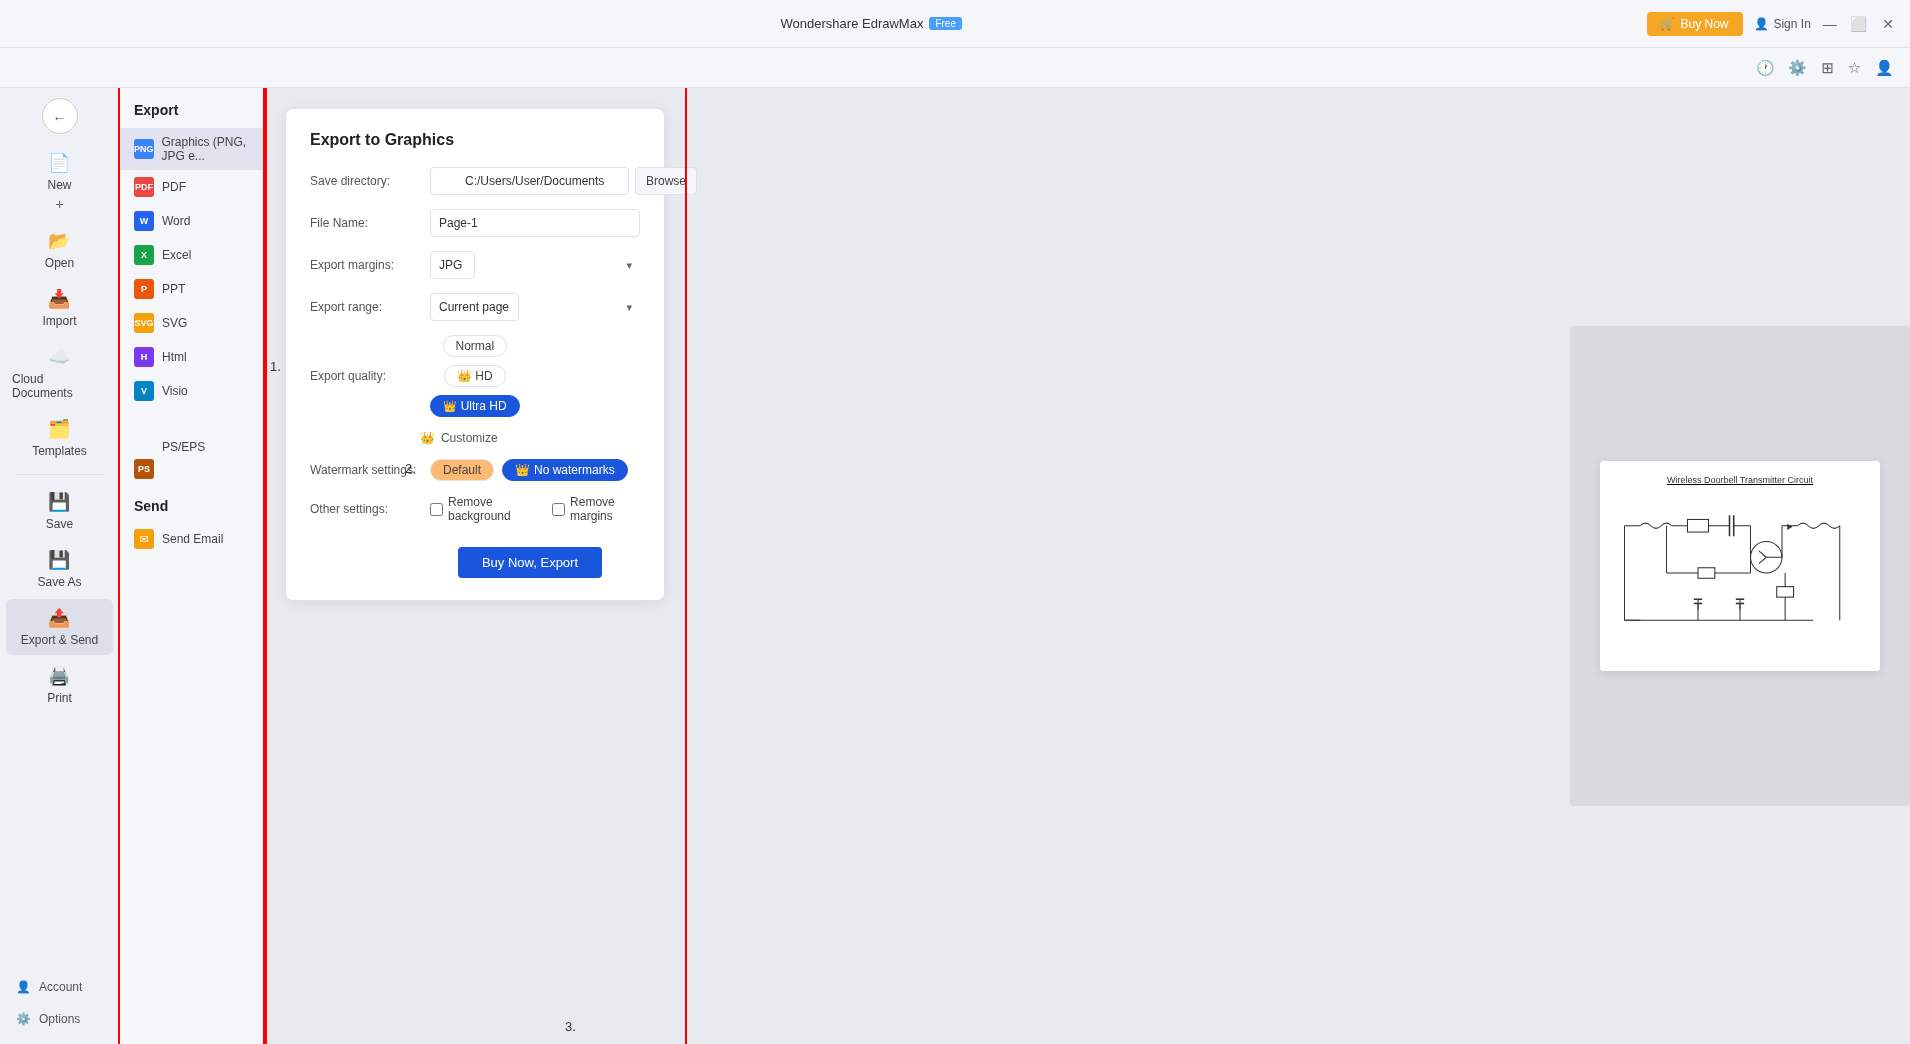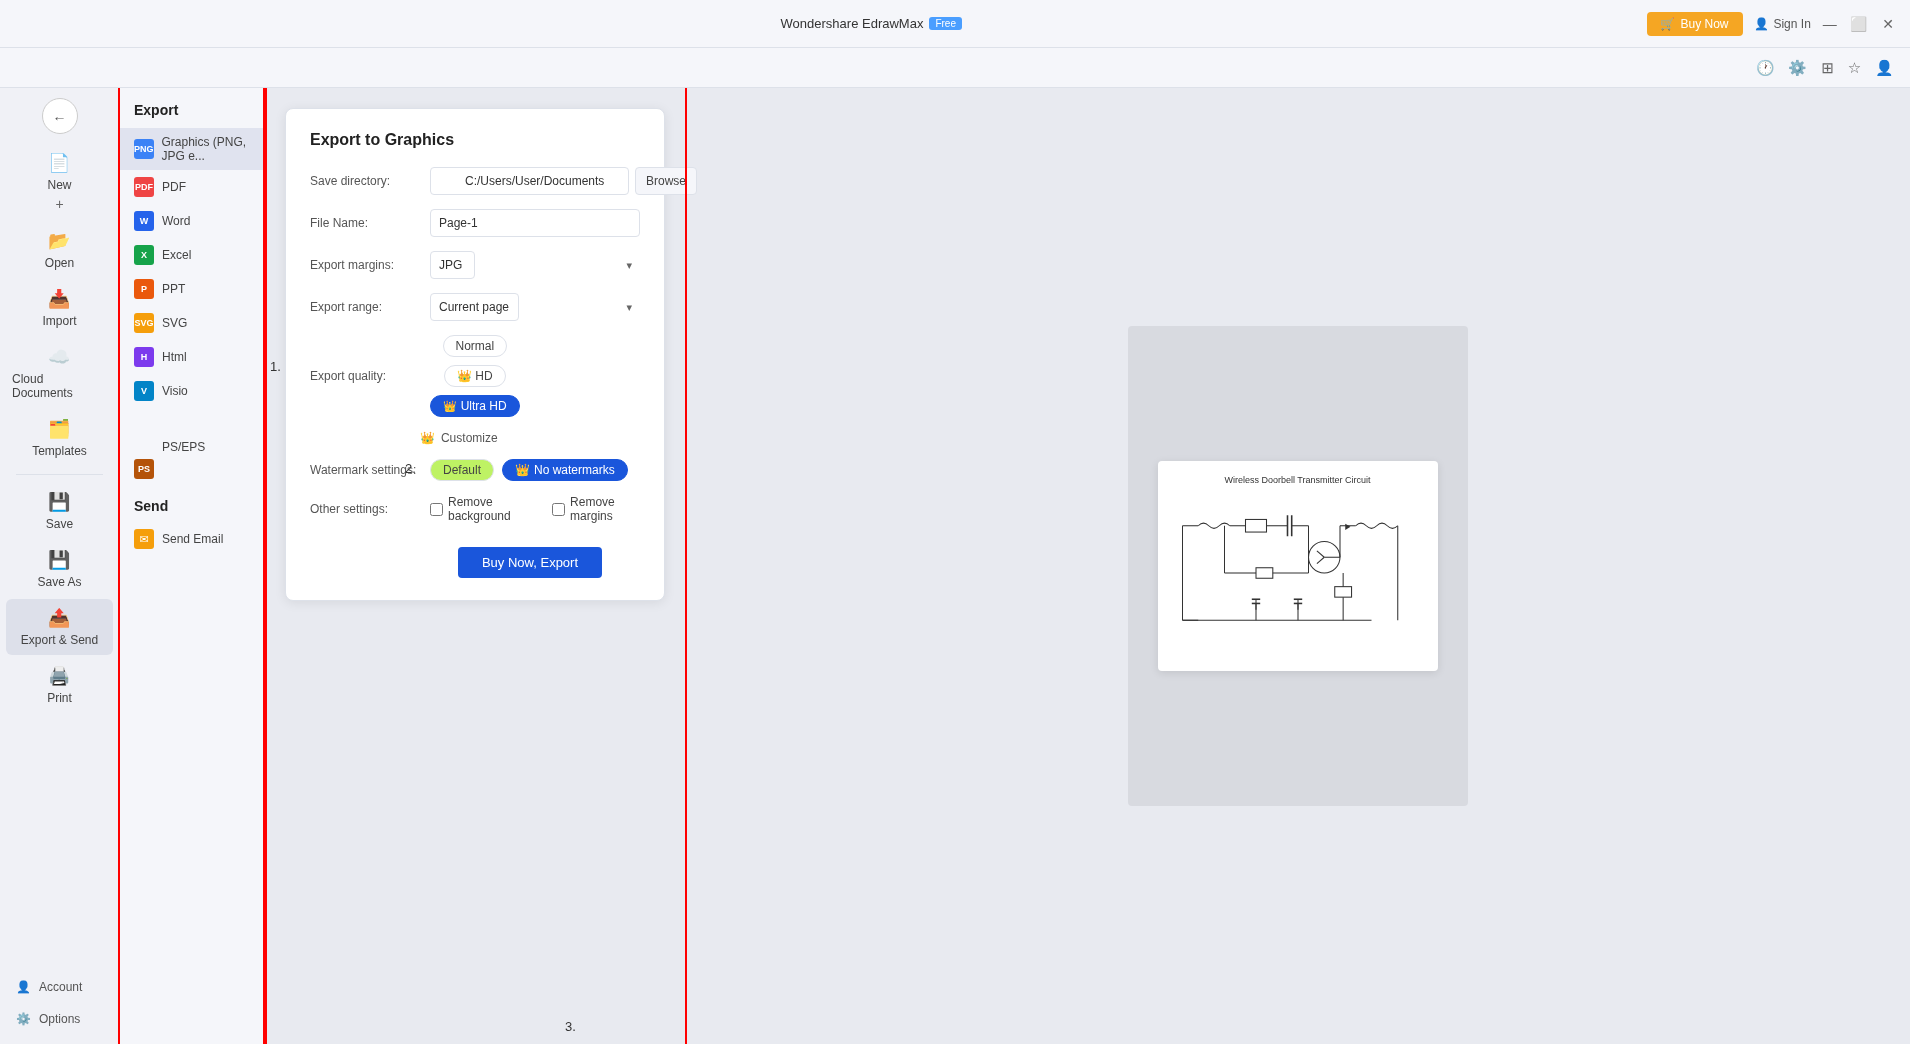--- a/index.html
+++ b/index.html
@@ -339,21 +339,21 @@
       display: flex;
       align-items: center;
       gap: 8px;
     }
     .watermark-btn {
       padding: 3px 12px;
       border-radius: 14px;
       border: 1px solid #dde1e9;
       font-size: 12px;
       cursor: pointer;
-      background: #bef264;
+      background: #fdba74;
       color: #444;
     }
     .watermark-btn.selected {
       background: #1a56db;
       border-color: #1a56db;
       color: white;
       display: flex;
       align-items: center;
       gap: 4px;
     }
@@ -386,21 +386,22 @@
       margin-top: 10px;
       margin-left: 110px;
     }
 
     
     .preview-area {
       flex: 1;
       background: #e8eaf0;
       display: flex;
       align-items: center;
-      justify-content: center;
+      justify-content: flex-end;
+      text-decoration: underline;
     }
     .preview-card {
       background: #d8dae0;
       width: 340px;
       height: 480px;
       border-radius: 4px;
       display: flex;
       align-items: center;
       justify-content: center;
     }

